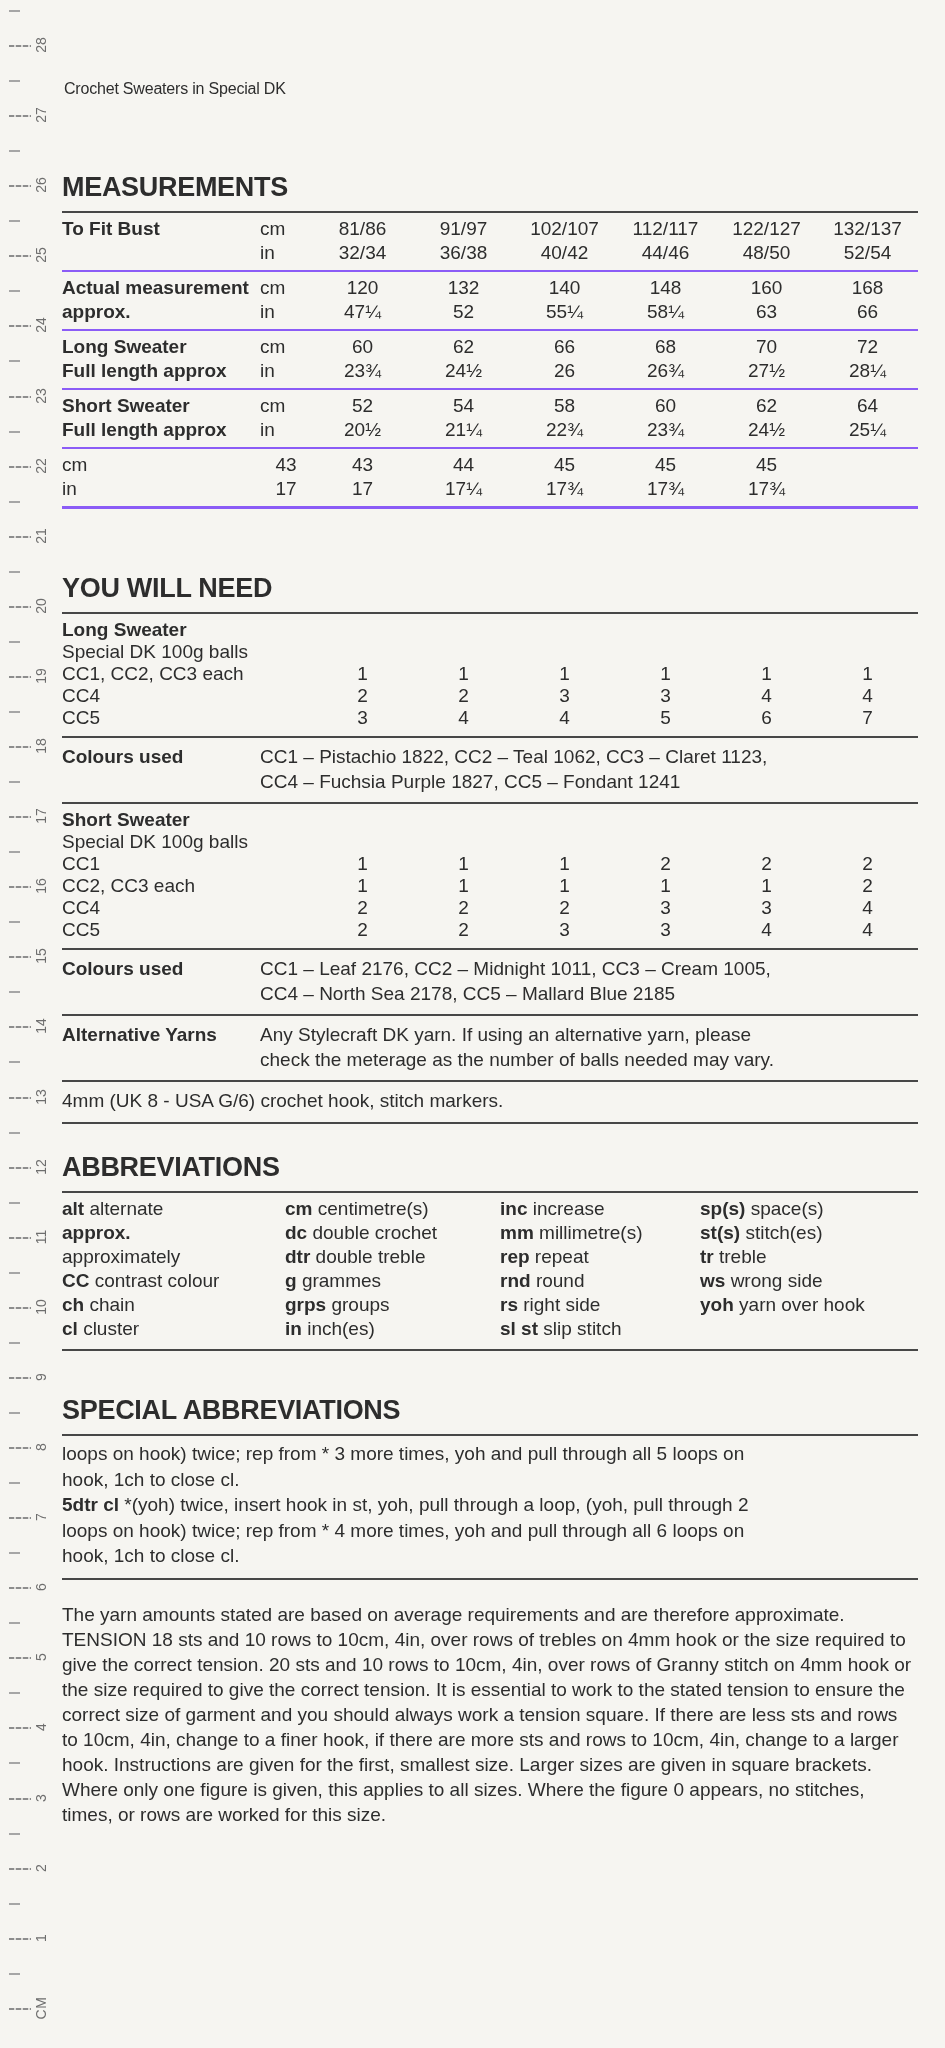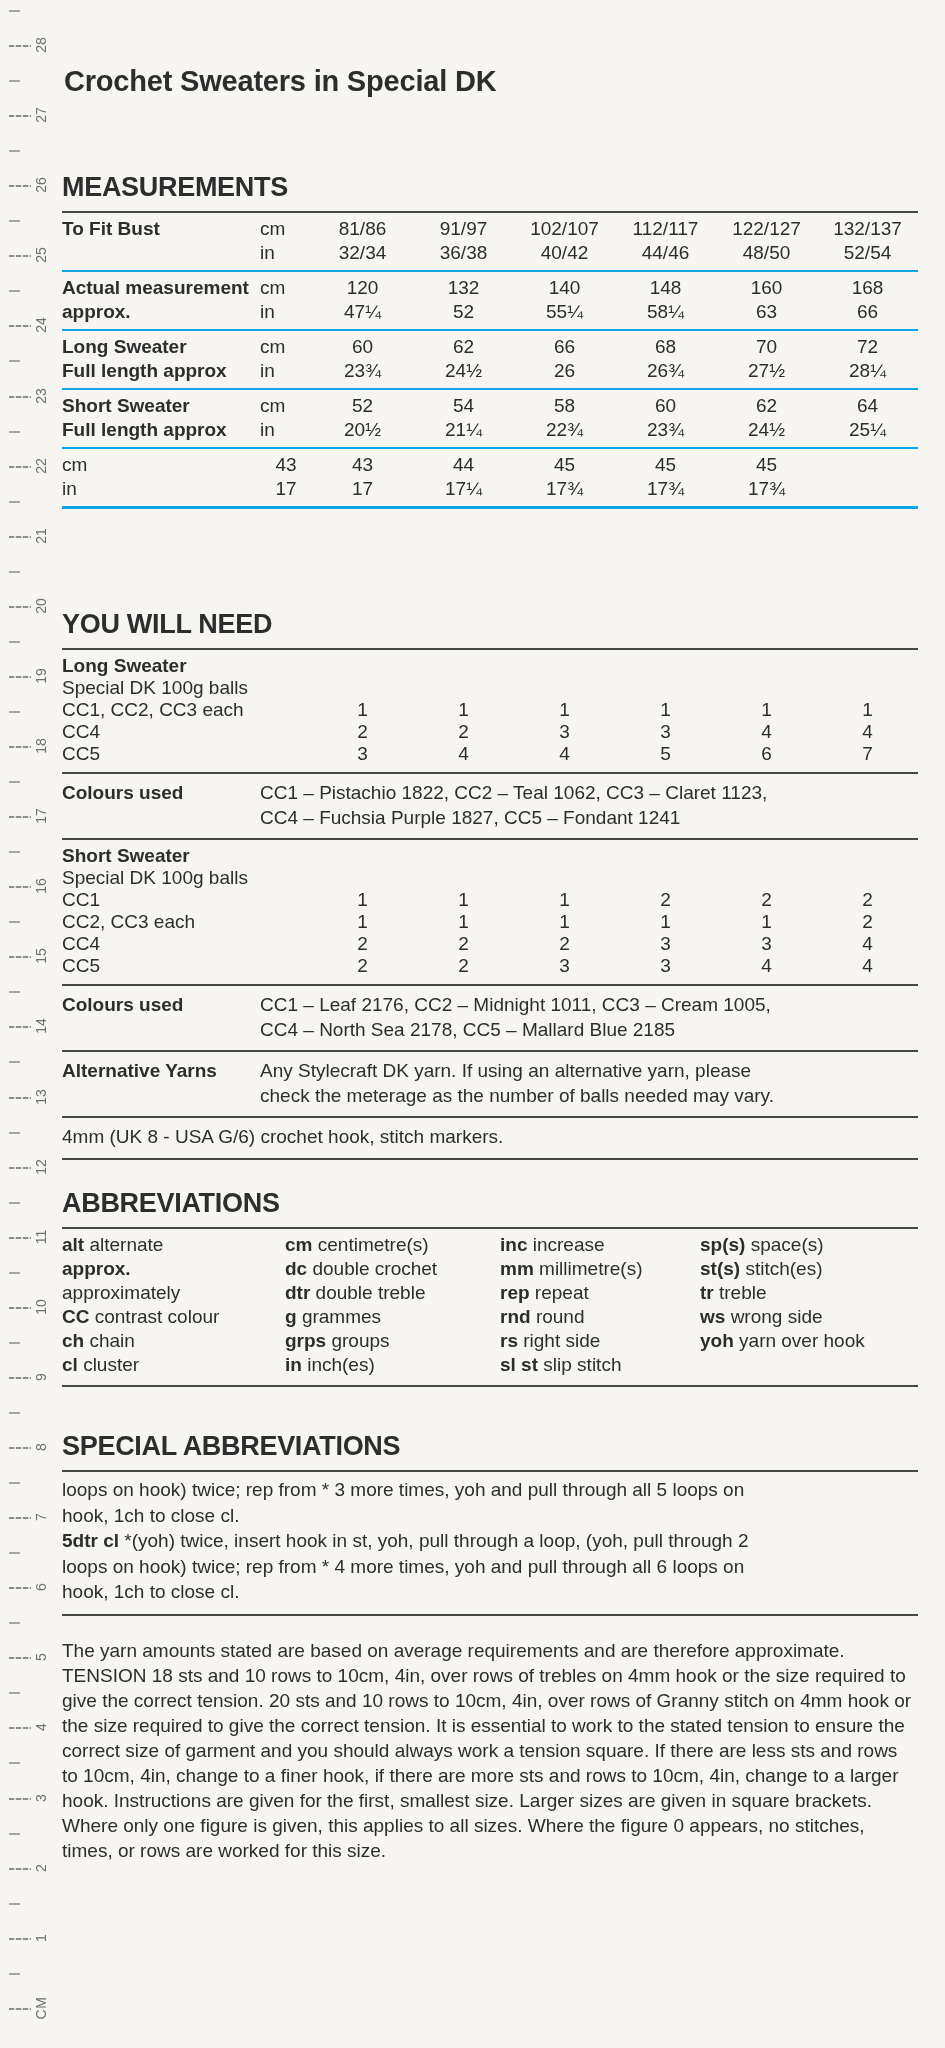--- a/index.html
+++ b/index.html
@@ -1,31 +1,31 @@
 <!DOCTYPE html>
 <html><head>
 <meta charset="utf-8">
 <style>
   *{box-sizing:border-box}
   html,body{margin:0;padding:0}
   body{width:945px;height:2048px;position:relative;background:#f6f5f1;overflow:hidden;
        font-family:"Liberation Sans","DejaVu Sans",sans-serif;color:#2d2d2d}
   .content{position:absolute;left:62px;top:0;width:856px}
   .header{display:flex;justify-content:space-between;align-items:flex-end;margin-top:38px;height:70px}
-  .doc-title{font-size:29px;font-weight:bold;margin:8px 0 10px 2px;letter-spacing:-0.2px}
+  .doc-title{font-size:16px;font-weight:normal;margin:8px 0 10px 2px;letter-spacing:-0.2px}
   .pattern-number{font-size:56px;font-weight:400;color:#3a3a3a;line-height:1;letter-spacing:-1px;margin-right:4px}
   .section-heading{font-size:27px;font-weight:bold;letter-spacing:-0.3px;margin:0 0 8px 0}
   .rule{height:2px;background:#474747}
   .measurements{margin-top:64px}
-  .m-row{display:grid;grid-template-columns:198px 52px repeat(6,1fr);padding:4px 0 5px;border-bottom:2px solid #0ea5e9;font-size:19px}
+  .m-row{display:grid;grid-template-columns:198px 52px repeat(6,1fr);padding:4px 0 5px;border-bottom:2px solid #8b5cf6;font-size:19px}
   .m-row:last-child{border-bottom-width:3px}
   .m-label{font-weight:bold}
   .m-line{line-height:24px;height:24px;white-space:nowrap}
   .m-val{text-align:center}
-  .ywn{margin-top:100px}
+  .ywn{margin-top:64px}
   .block{padding:5px 0 7px;border-bottom:2px solid #474747;font-size:19px}
   .y-line{line-height:22px}
   .bold{font-weight:bold}
   .q-row{display:grid;grid-template-columns:250px repeat(6,1fr)}
   .q-val{text-align:center}
   .lbl-row{display:grid;grid-template-columns:198px 1fr;padding:6px 0 8px;border-bottom:2px solid #474747;font-size:19px}
   .lbl-row .y-line{line-height:25px}
   .hook-row{padding:8px 0 10px;border-bottom:2px solid #474747;font-size:19px;line-height:22px}
   .abbrev{margin-top:28px}
   .ab-grid{display:grid;grid-template-columns:223px 215px 200px 1fr;padding:4px 0 8px;border-bottom:2px solid #474747;font-size:19px}

